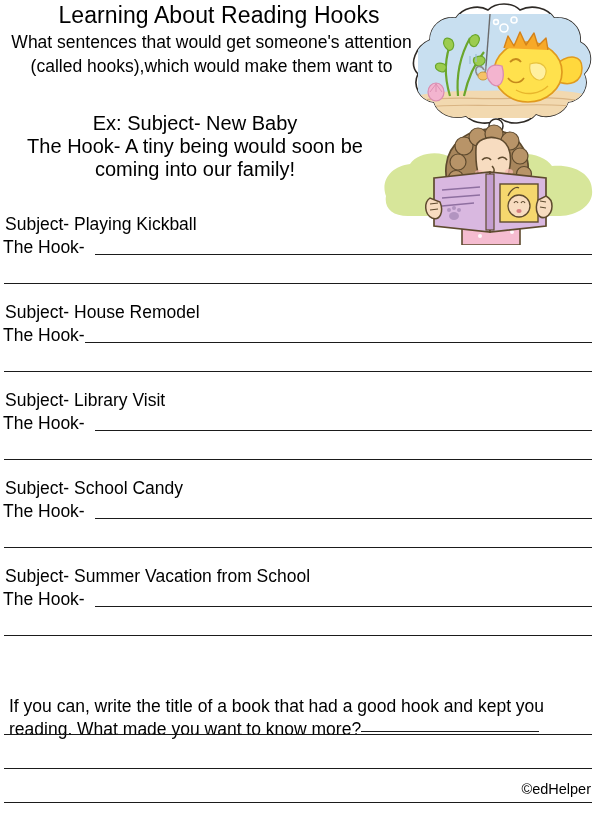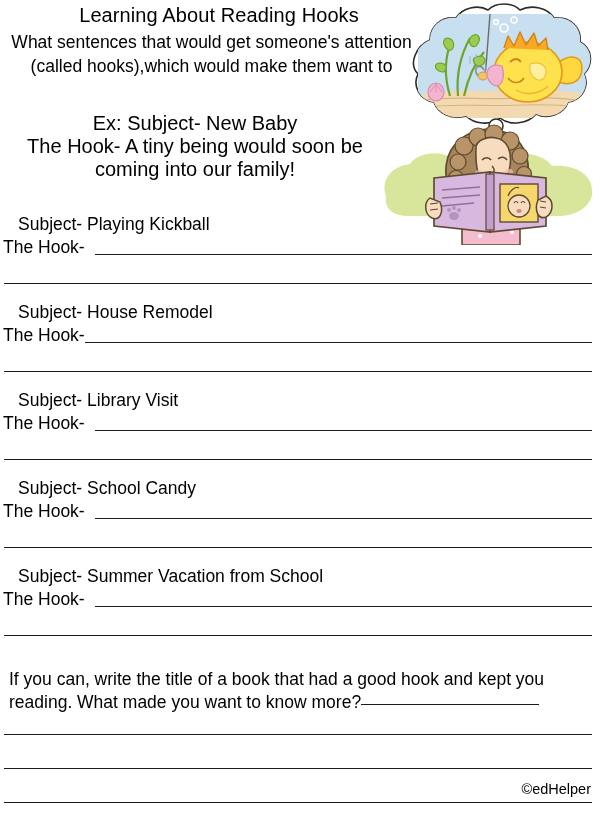--- a/index.html
+++ b/index.html
@@ -26,21 +26,21 @@
 
   
   .header-block {
     position: absolute;
     left: 0;
     top: 2px;
     width: 424px;
     text-align: center;
   }
   .title {
-    font-size: 20px;
+    font-size: 23px;
     line-height: 27px;
     letter-spacing: 0.1px;
     font-weight: 400;
     margin: 0;
     padding-left: 14px;
   }
   .intro {
     font-size: 17.5px;
     line-height: 23.5px;
     margin: 0;
@@ -74,21 +74,21 @@
     top: 214px;
     width: 600px;
   }
   .item {
     position: relative;
     height: 88px;
   }
   .subject {
     font-size: 17.5px;
     line-height: 21px;
-    padding-left: 18px;
+    padding-left: 5px;
     white-space: nowrap;
   }
   .hookrow {
     display: flex;
     align-items: flex-end;
     padding-left: 3px;
     padding-right: 8px;
     margin-top: 2px;
   }
   .hooklabel {
@@ -119,20 +119,21 @@
     position: absolute;
     left: 0;
     top: 668px;
     width: 600px;
   }
   .final-text {
     font-size: 17.5px;
     line-height: 23px;
     padding-left: 9px;
     padding-right: 10px;
+    margin-top: 27px;
   }
   .final-inline-rule {
     display: inline-block;
     width: 178px;
     border-bottom: 1.6px solid #1b1b1b;
     margin-bottom: 3px;
     vertical-align: baseline;
   }
   .final-rule {
     position: absolute;

